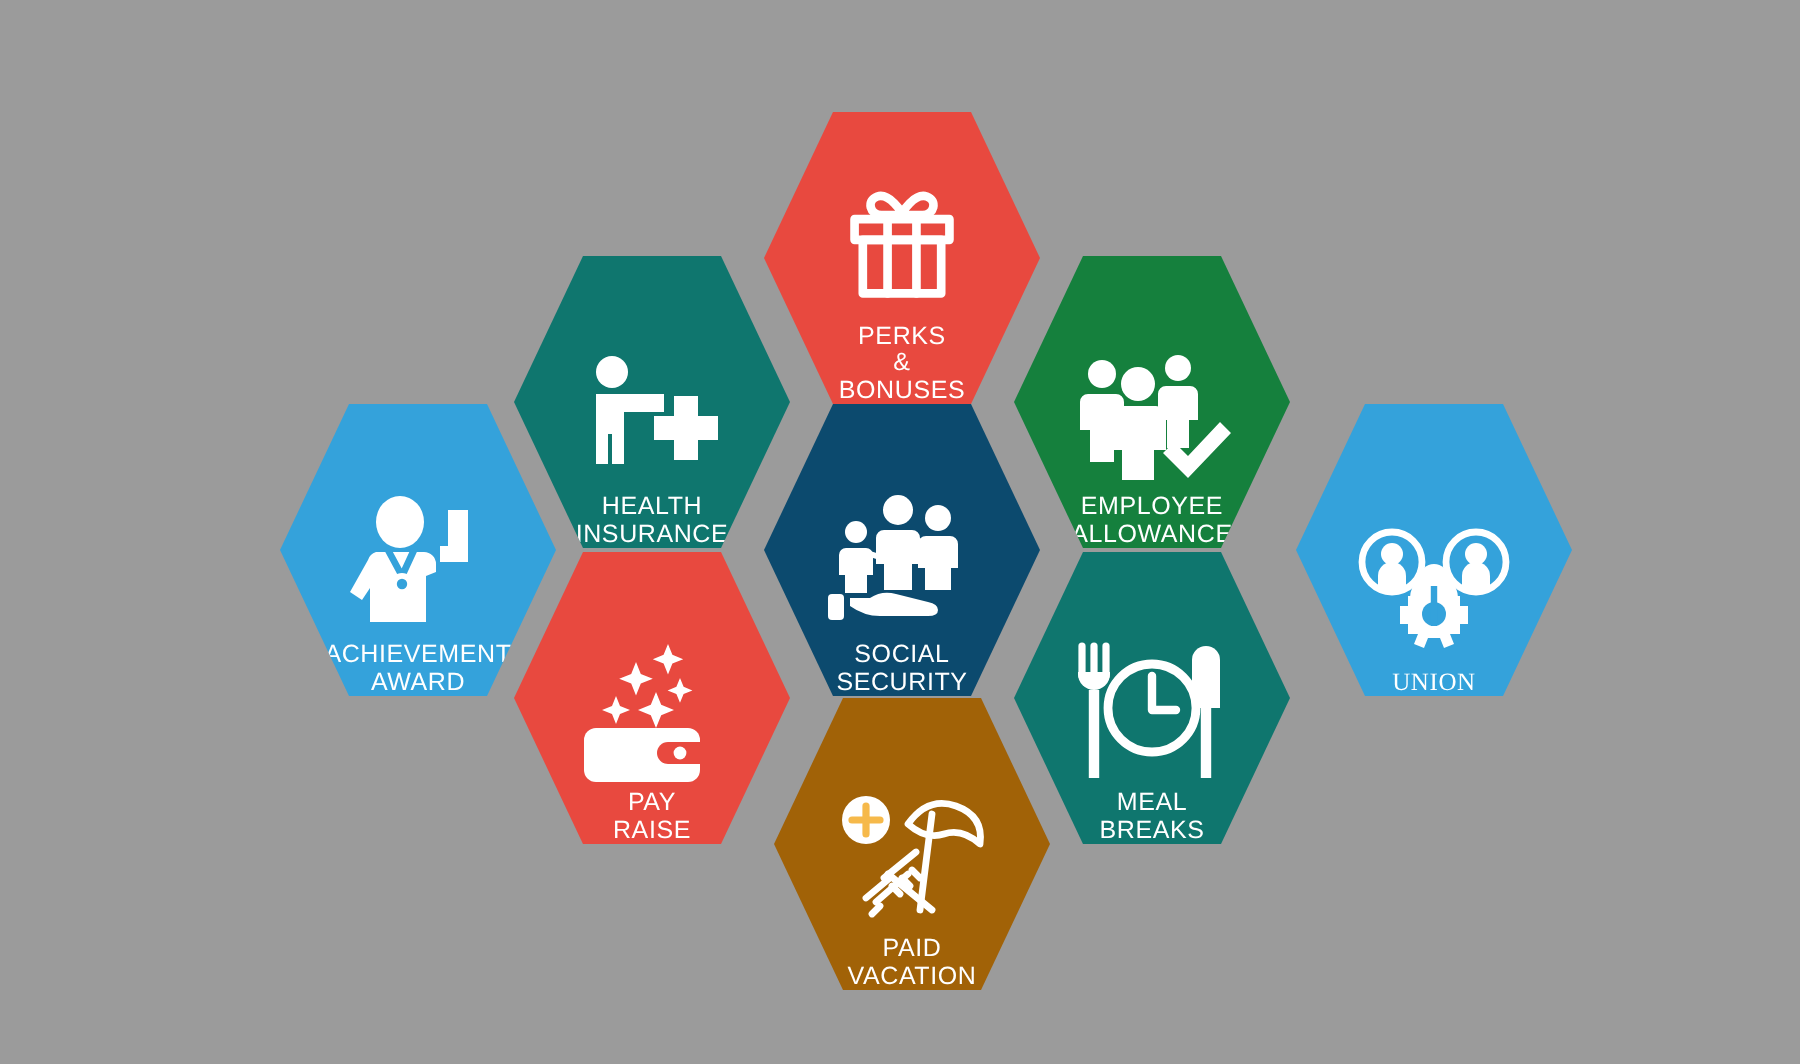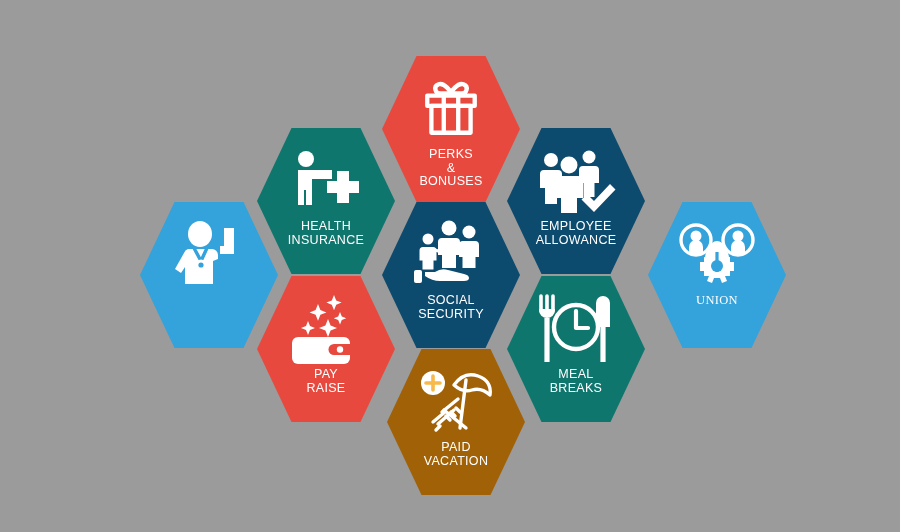--- a/index.html
+++ b/index.html
@@ -12,21 +12,21 @@
   #stage{position:relative;width:900px;height:532px;}
 
   .hex{
     position:absolute;
     width:138px;height:146px;
     -webkit-clip-path:polygon(25% 0%, 75% 0%, 100% 50%, 75% 100%, 25% 100%, 0% 50%);
     clip-path:polygon(25% 0%, 75% 0%, 100% 50%, 75% 100%, 25% 100%, 0% 50%);
     display:flex;
     flex-direction:column;
     align-items:center;
-    justify-content:flex-start;
+    justify-content:flex-end;
     box-sizing:border-box;
   }
   .hex .icon-wrap{
     height:92px;
     width:100%;
     display:flex;
     align-items:center;
     justify-content:center;
     padding-top:14px;
     box-sizing:border-box;
@@ -71,21 +71,21 @@
       <svg width="76" height="62" viewBox="0 0 76 62" fill="#ffffff">
         <circle cx="18" cy="9" r="8"></circle>
         <path d="M10 20 h12 l0 0 h22 v9 h-20 v26 h-6 V40 h-2 v15 h-6 z"></path>
         <path d="M49 21 h12 v10 h10 v12 h-10 v10 h-12 v-10 h-10 v-12 h10 z"></path>
       </svg>
     </div>
     <div class="label">HEALTH
 INSURANCE</div>
   </div>
 
-  <div class="hex" style="left:507px;top:128px;background:#0c4a6e;">
+  <div class="hex" style="left:507px;top:128px;background:#15803d;">
     <div class="icon-wrap">
       <svg width="80" height="66" viewBox="0 0 80 66" fill="#ffffff">
         <circle cx="15" cy="12" r="7"></circle>
         <path d="M8 22 h14 a4 4 0 0 1 4 4 v14 h-5 v16 h-12 v-16 h-5 v-14 a4 4 0 0 1 4 -4 z"></path>
         <circle cx="53" cy="9" r="6.5"></circle>
         <path d="M47 18 h12 a4 4 0 0 1 4 4 v13 h-4.5 v14 h-11 v-14 h-4.5 v-13 a4 4 0 0 1 4 -4 z"></path>
         <circle cx="33" cy="17" r="8.5"></circle>
         <path d="M24 28 h18 a5 5 0 0 1 5 5 v17 h-6 v15 h-16 v-15 h-6 v-17 a5 5 0 0 1 5 -5 z"></path>
         <path d="M51 46 l7 7 l16 -17 l5.5 5.5 l-21.5 22.5 l-12.5 -12.5 z"></path>
       </svg>
@@ -99,20 +99,22 @@
       <svg width="74" height="70" viewBox="0 0 74 70" fill="#ffffff">
         <ellipse cx="28" cy="14" rx="12" ry="13"></ellipse>
         <path d="M16 29 h24 a6 6 0 0 1 6 6 v4 l-5 2 v23 h-28 v-17 l-4 6 l-6 -4 l9 -16 a6 6 0 0 1 4 -4 z"></path>
         <path d="M22 28 l7 13 M35 28 l-6 13" stroke="#34a2db" stroke-width="3.4" fill="none" stroke-linecap="round"></path>
         <circle cx="29" cy="45" r="5.5" fill="#ffffff"></circle>
         <circle cx="29" cy="45" r="2.6" fill="#34a2db"></circle>
         <path d="M52 8 h10 v22 h-10 z"></path>
         <path d="M48 26 h14 v8 h-14 z"></path>
       </svg>
     </div>
+    <div class="label">ACHIEVEMENT
+AWARD</div>
   </div>
 
   <div class="hex" style="left:382px;top:202px;background:#0c4a6e;">
     <div class="icon-wrap">
       <svg width="80" height="70" viewBox="0 0 80 70" fill="#ffffff">
         <circle cx="38" cy="8" r="7.5"></circle>
         <path d="M31 18 h14 a4 4 0 0 1 4 4 v13 h-4 v13 h-14 v-13 h-4 v-13 a4 4 0 0 1 4 -4 z"></path>
         <circle cx="58" cy="12" r="6.5"></circle>
         <path d="M52 21 h12 a4 4 0 0 1 4 4 v12 h-3.5 v11 h-13 v-11 h-3.5 v-12 a4 4 0 0 1 4 -4 z"></path>
         <circle cx="17" cy="19" r="5.5"></circle>

